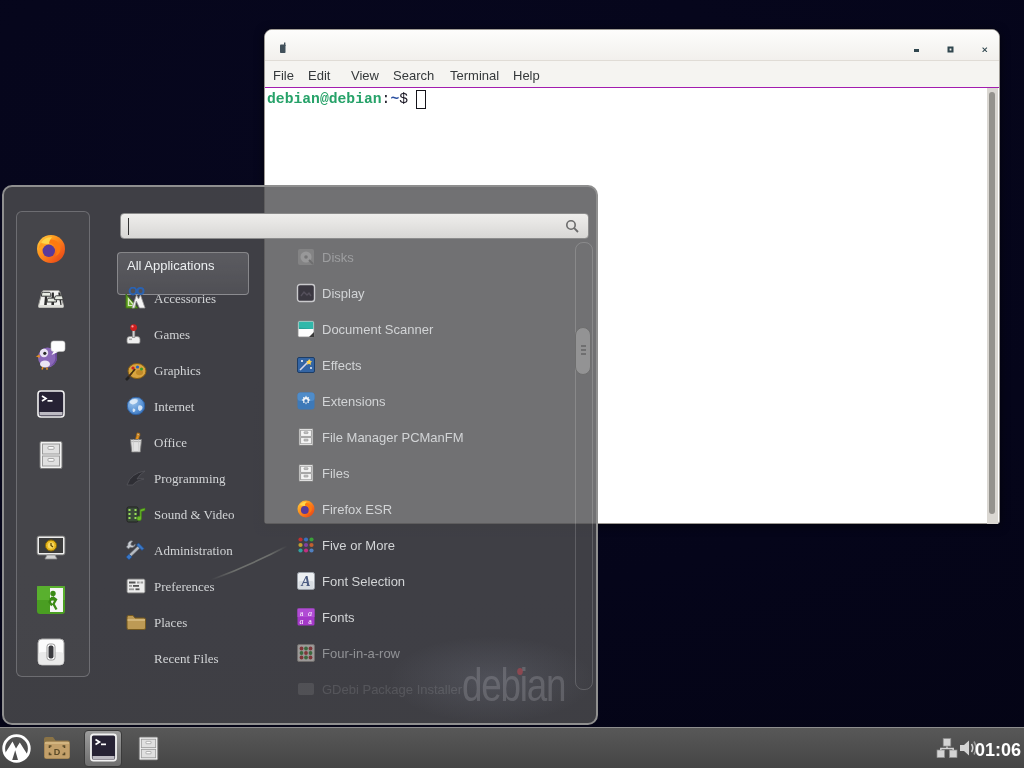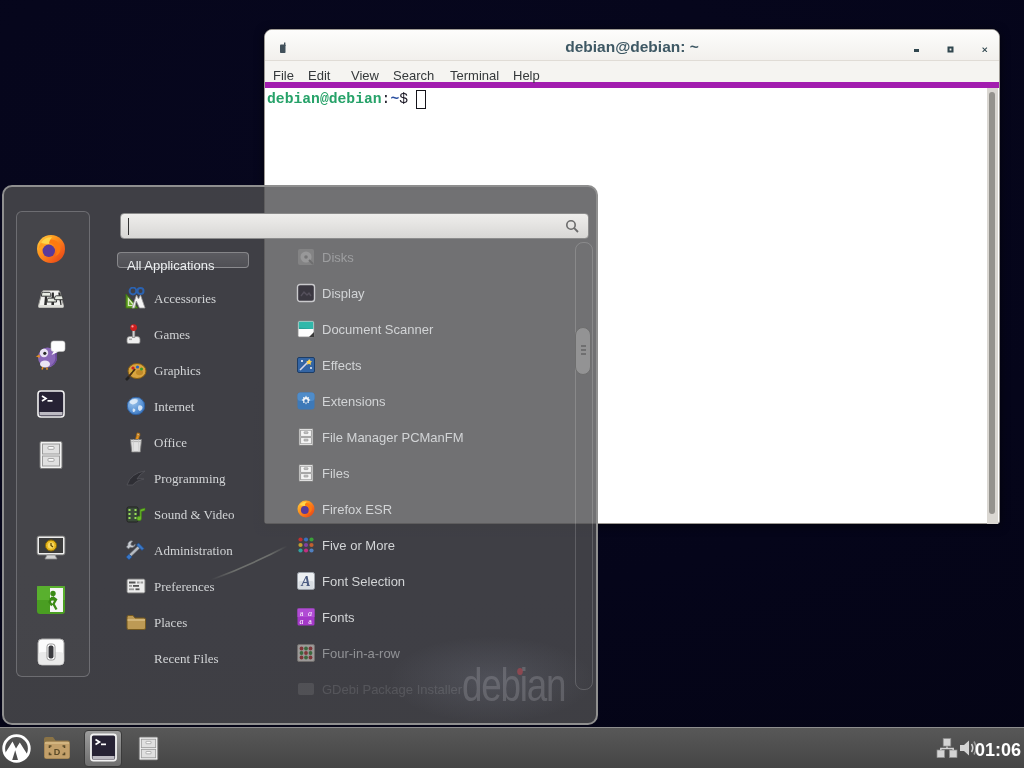--- a/index.html
+++ b/index.html
@@ -10,21 +10,21 @@
   
   #term{position:absolute;left:264px;top:29px;width:736px;height:495px;
     border-radius:8px 8px 3px 3px;background:#ffffff;
     box-shadow:0 2px 10px rgba(0,0,0,0.55);border:1px solid #9e9a94;box-sizing:border-box;}
   #titlebar{position:absolute;left:0;top:0;width:100%;height:31px;
     background:linear-gradient(#fdfdfc,#f2f0ed);border-radius:7px 7px 0 0;
     border-bottom:1px solid #e0dcd6;box-sizing:border-box;}
   #title{position:absolute;left:0;top:8px;width:100%;text-align:center;
     font-size:15.5px;font-weight:bold;color:#3e5864;}
   #menubar{position:absolute;left:0;top:31px;width:100%;height:27px;
-    background:#f5f4f1;border-bottom:6px solid #a21caf;box-sizing:border-box;
+    background:#f5f4f1;border-bottom:1px solid #a21caf;box-sizing:border-box;
     font-size:13px;color:#35393b;padding-left:44px;}
   #menubar span{position:absolute;top:7px;}
   #tcontent{position:absolute;left:0px;top:58px;width:724px;height:435px;background:#fff;
     font-family:"Liberation Mono",monospace;font-size:14.7px;}
   #prompt{position:absolute;left:2px;top:3px;white-space:pre;text-align:center;}
   .pgreen{color:#26a269;font-weight:bold;}
   .pdark{color:#171421;}
   .pblue{color:#2a4fa0;font-weight:bold;}
   #cursor{position:absolute;left:151px;top:2px;width:8px;height:17px;border:1.5px solid #14131a;}
   #tscroll{position:absolute;right:1px;top:58px;width:11px;height:436px;background:#dad7d2;}
@@ -44,21 +44,21 @@
   #sidebar{position:absolute;left:12px;top:24px;width:72px;height:464px;
     border:1px solid rgba(255,255,255,0.22);border-radius:6px;background:rgba(255,255,255,0.03);}
   .fav{position:absolute;left:31px;width:32px;height:32px;}
   #search{position:absolute;left:116px;top:26px;width:469px;height:26px;box-sizing:border-box;
     background:linear-gradient(#efeeec,#d8d7d5);border:1px solid #8c8c8c;border-radius:4px;}
   #caret{position:absolute;left:7px;top:4px;width:1px;height:17px;background:#333;}
   #mag{position:absolute;right:8px;top:5px;}
   .cat{position:absolute;left:113px;width:170px;height:36px;font-size:13px;color:#d2d4d6;font-family:Liberation Serif, serif;}
   .cat .ci{position:absolute;left:8px;top:7px;width:22px;height:22px;}
   .cat .ct{position:absolute;left:37px;top:11px;}
-  #allapps{position:absolute;left:113px;top:65px;width:132px;height:16px;
+  #allapps{position:absolute;left:113px;top:65px;width:132px;height:43px;
     background:linear-gradient(rgba(255,255,255,0.15),rgba(255,255,255,0.09));
     border:1px solid rgba(255,255,255,0.30);border-radius:4px;box-sizing:border-box;
     font-size:13px;color:#eceff1;}
   #allapps span{position:absolute;left:9px;top:5px;}
   .app{position:absolute;left:278px;width:260px;height:36px;font-size:13px;color:#d2d4d6;}
   .app .ai{position:absolute;left:14px;top:8px;width:20px;height:20px;}
   .app .at{position:absolute;left:40px;top:11px;}
   #ascroll{position:absolute;left:571px;top:55px;width:16px;height:446px;
     border:1px solid rgba(255,255,255,0.17);border-radius:8px;}
   #athumb{position:absolute;left:571px;top:140px;width:16px;height:48px;background:#939394;
@@ -70,21 +70,20 @@
     background:linear-gradient(#585858,#454545);border-top:1px solid #8e8e8e;box-sizing:border-box;z-index:6;}
   #clock{position:absolute;right:3px;top:12px;font-size:18px;font-weight:bold;color:#ffffff;}
   #winbtn{position:absolute;left:84px;top:2px;width:38px;height:37px;border-radius:4px;
     background:linear-gradient(#9d9d9d,#6e6e6e);border:1px solid #3a3a3a;box-sizing:border-box;}
 </style></head>
 <body>
 <div id="desk"></div>
 
 <div id="term">
   <div id="titlebar">
-    <div id="title">debian@debian: ~</div>
     <svg class="abs" style="left:14px;top:12px" width="8" height="12" viewBox="0 0 8 12">
         <rect x="1" y="2.5" width="5.5" height="8.5" rx="0.8" fill="#41505a"></rect>
         <rect x="5" y="0.5" width="1.4" height="3.5" fill="#41505a"></rect>
       </svg>
     <svg class="abs" style="left:648px;top:17px" width="8" height="6" viewBox="0 0 8 6">
         <rect x="1" y="2" width="5" height="3" fill="#31474f"></rect>
       </svg>
     <svg class="abs" style="left:682px;top:16px" width="7" height="7" viewBox="0 0 7 7">
         <path d="M0.5 0.5 h6 v6 h-6 Z M2.6 2.6 h1.8 v1.8 h-1.8 Z" fill="#31474f" fill-rule="evenodd"></path>
       </svg>

